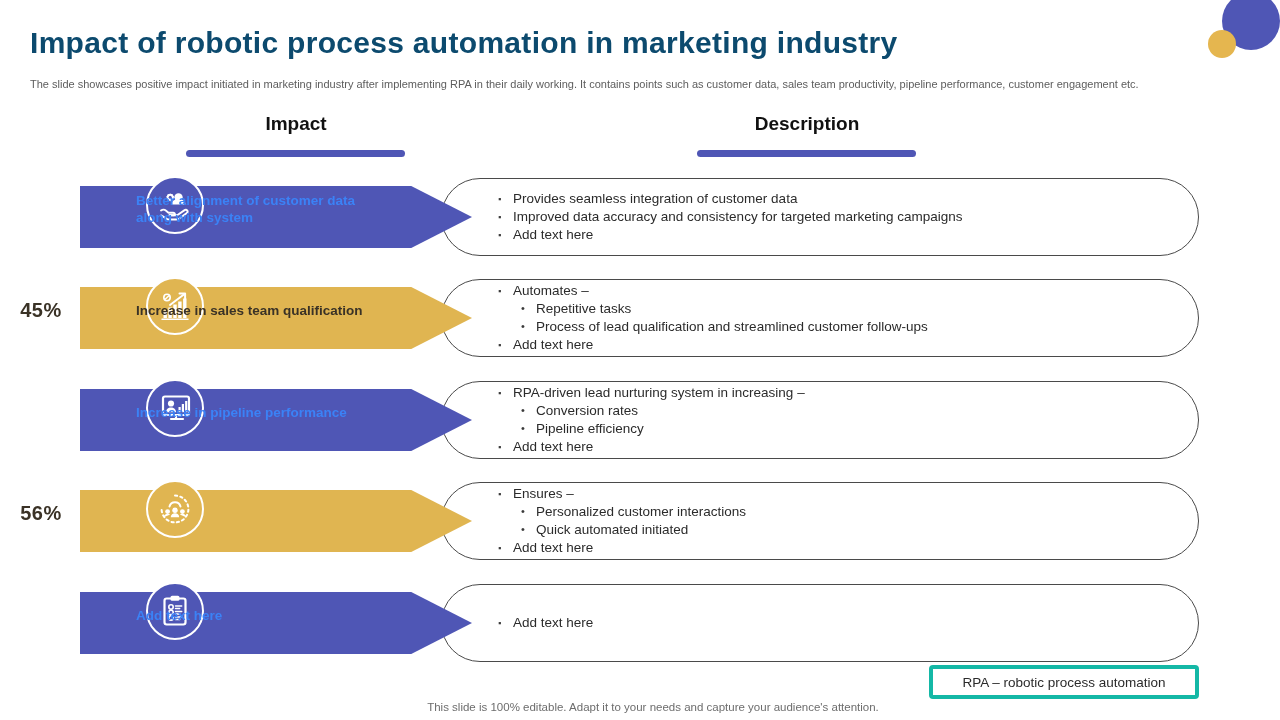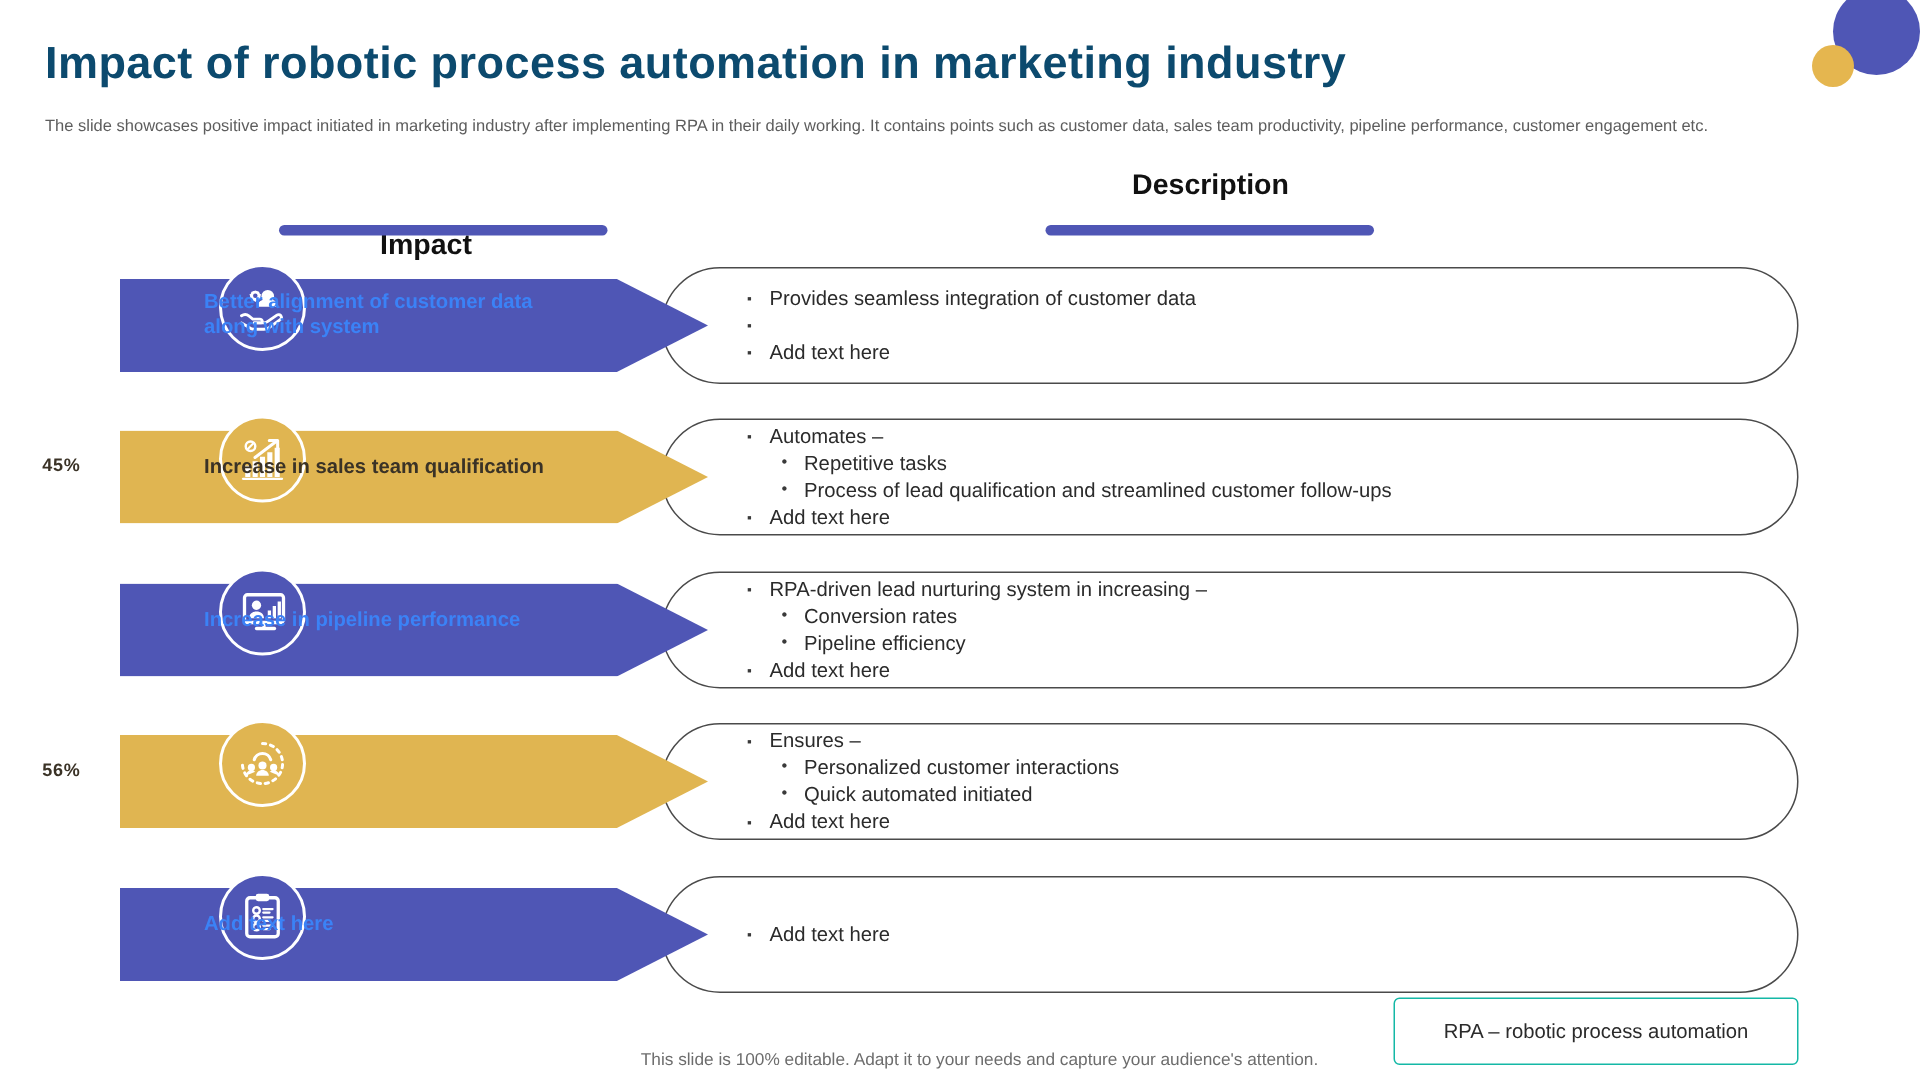--- a/index.html
+++ b/index.html
@@ -58,21 +58,21 @@
   }
 
   
   .col-head {
     position: absolute;
     text-align: center;
     font-size: 19px;
     font-weight: bold;
     color: #111111;
   }
-  .col-head-impact { left: 174px; top: 113px; width: 220px; margin-top: 40px; }
+  .col-head-impact { left: 186px; top: 113px; width: 220px; }
   .col-head-desc   { left: 697px; top: 113px; width: 220px; }
   .col-rule {
     position: absolute;
     height: 7px;
     border-radius: 4px;
     background: #4f56b5;
   }
   .col-rule-impact { left: 186px; top: 150px; width: 219px; }
   .col-rule-desc   { left: 697px; top: 150px; width: 219px; }
 
@@ -149,21 +149,21 @@
   }
   .impact-pct {
     position: absolute;
     left: 8px;
     top: 0;
     width: 66px;
     height: 62px;
     display: flex;
     align-items: center;
     justify-content: center;
-    font-size: 12px;
+    font-size: 20px;
     font-weight: bold;
     letter-spacing: 0.5px;
   }
   .impact-pct.xx { font-size: 19px; }
   .impact-pct.xx .big { font-size: 27px; }
   .impact-label {
     position: absolute;
     left: 136px;
     top: 0;
     width: 250px;
@@ -200,22 +200,22 @@
   .theme-gold .impact-pct { color: #3a3226; }
   .theme-gold .impact-label { color: #3a3226; }
   .theme-gold .icon-circle { background: #e0b551; border: 2.5px solid #ffffff; }
 
   
   .legend-box {
     position: absolute;
     left: 929px;
     top: 665px;
     width: 270px;
-    height: 45px;
-    border: 1px solid #14b8a6;
+    height: 34px;
+    border: 4px solid #14b8a6;
     border-radius: 4px;
     background: #ffffff;
     display: flex;
     align-items: center;
     justify-content: center;
     font-size: 13.5px;
     color: #2b2b2b;
     box-sizing: border-box;
   }
 
@@ -250,20 +250,21 @@
 <div id="rows-container">
     <div class="row theme-blue" style="top: 178px;">
       <div class="desc-box">
         <div class="desc-inner">
           <div class="bullet-l1">
             <span class="bl-mark">▪</span>
             <span>Provides seamless integration of customer data</span>
           </div>
           <div class="bullet-l1">
             <span class="bl-mark">▪</span>
+            <span>Improved data accuracy and consistency for targeted marketing campaigns</span>
           </div>
           <div class="bullet-l1">
             <span class="bl-mark">▪</span>
             <span>Add text here</span>
           </div>
         </div>
       </div>
       <div class="impact-bar"></div>
       <div class="impact-pct">34%</div>
       <div class="icon-circle">

